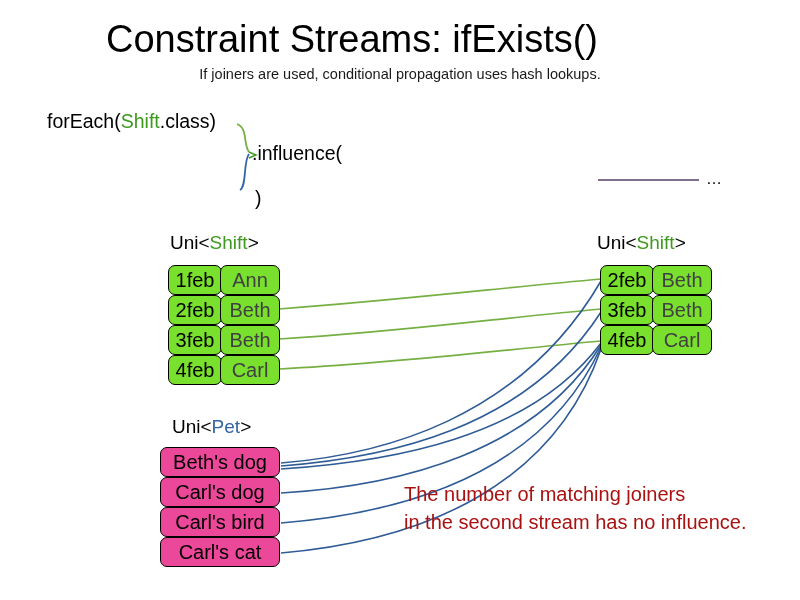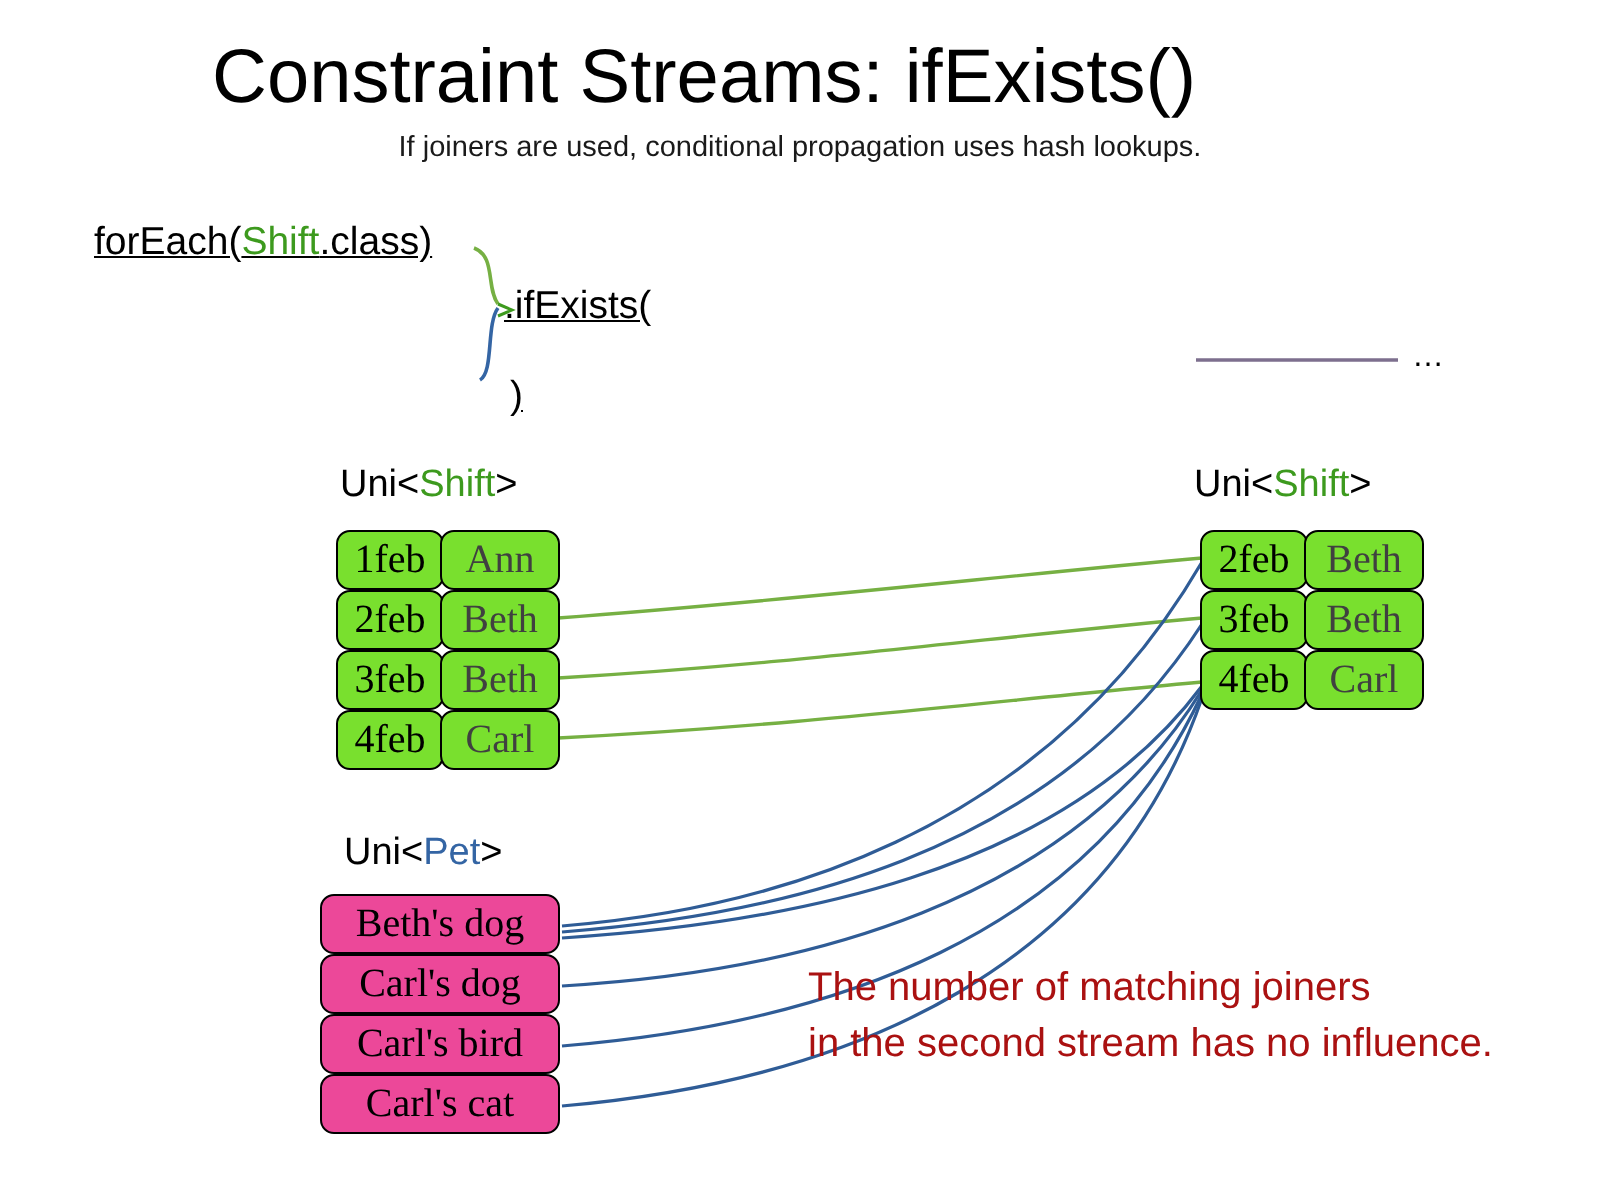--- a/index.html
+++ b/index.html
@@ -45,21 +45,20 @@
     color: #1a1a1a;
     white-space: nowrap;
   }
 
   
   .code {
     position: absolute;
     font-size: 19.5px;
     color: #000000;
     white-space: nowrap;
-    text-decoration: underline;
   }
   .code-foreach-shift { left: 47px; top: 110px; }
   .code-foreach-pet   { left: 47px; top: 170px; }
   .code-ifexists      { left: 252px; top: 142px; }
   .code-equal         { left: 273px; top: 169px; font-size: 14.5px; }
   .code-closeparen    { left: 255px; top: 187px; }
 
   .tok-shift { color: #3d9a1e; }
   .tok-pet   { color: #3465a4; }
 
@@ -93,21 +92,20 @@
   }
   .cell {
     border: 1.6px solid #000000;
     border-radius: 7px;
     box-sizing: border-box;
     display: flex;
     align-items: center;
     justify-content: center;
     font-size: 20px;
     line-height: 1;
-    font-family: Liberation Serif, serif;
   }
   .cell-green { background: #79E02E; }
   .cell-blue  { background: #ec4899; }
   .cell-date  { color: #000000; width: 54px; }
   .cell-name  { color: #404040; width: 60px; margin-left: -2px; }
   .cell-pet   { color: #000000; width: 120px; }
 
   .stream-shift-left  { left: 168px; top: 265px; }
   .stream-shift-right { left: 600px; top: 265px; }
   .stream-pet-left    { left: 160px; top: 447px; }
@@ -147,21 +145,21 @@
     <path d="M 281 523 C 415 512 545 468 601 347" fill="none" stroke="#2F5C96" stroke-width="1.6"></path>
     <path d="M 281 553 C 430 540 555 482 601 349" fill="none" stroke="#2F5C96" stroke-width="1.6"></path>
   </svg>
 
   <div class="title">Constraint Streams: ifExists()</div>
   <div class="subtitle">If joiners are used, conditional propagation uses hash lookups.</div>
 
   <div class="code code-foreach-shift"><span>forEach(</span><span class="tok-shift">Shift</span><span>.class)</span></div>
 
 
-  <div class="code code-ifexists">.ifExists(</div>
+  <div class="code code-ifexists">.influence(</div>
 
 
   <div class="code code-closeparen">)</div>
   <div class="ellipsis">…</div>
 
   <div class="uni-label uni-shift-left"><span>Uni&lt;</span><span class="tok-shift">Shift</span><span>&gt;</span></div>
 
   <div class="stream stream-shift-left">
     <div class="row">
       <div class="cell cell-green cell-date">1feb</div>

